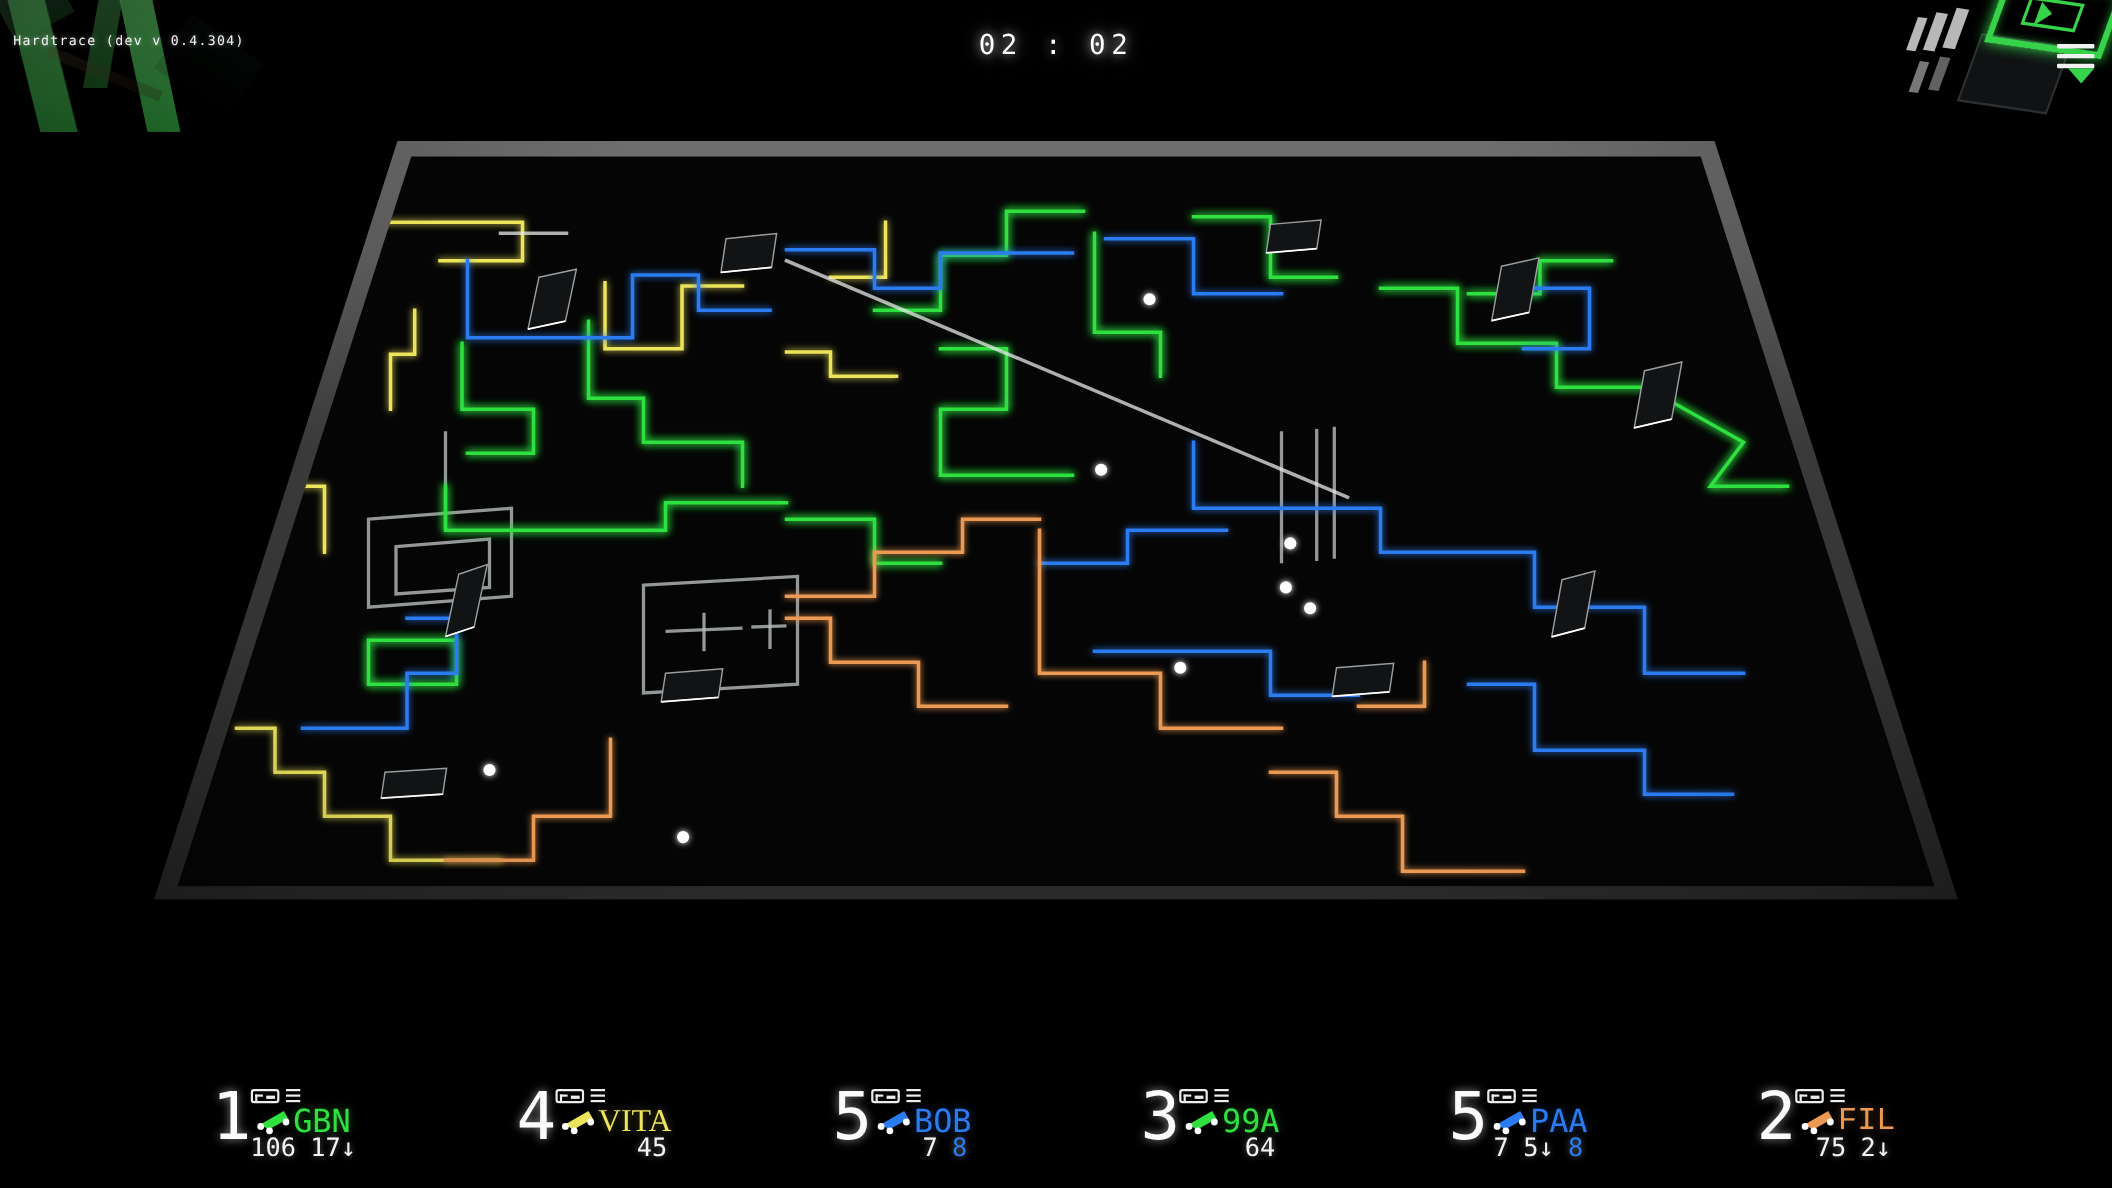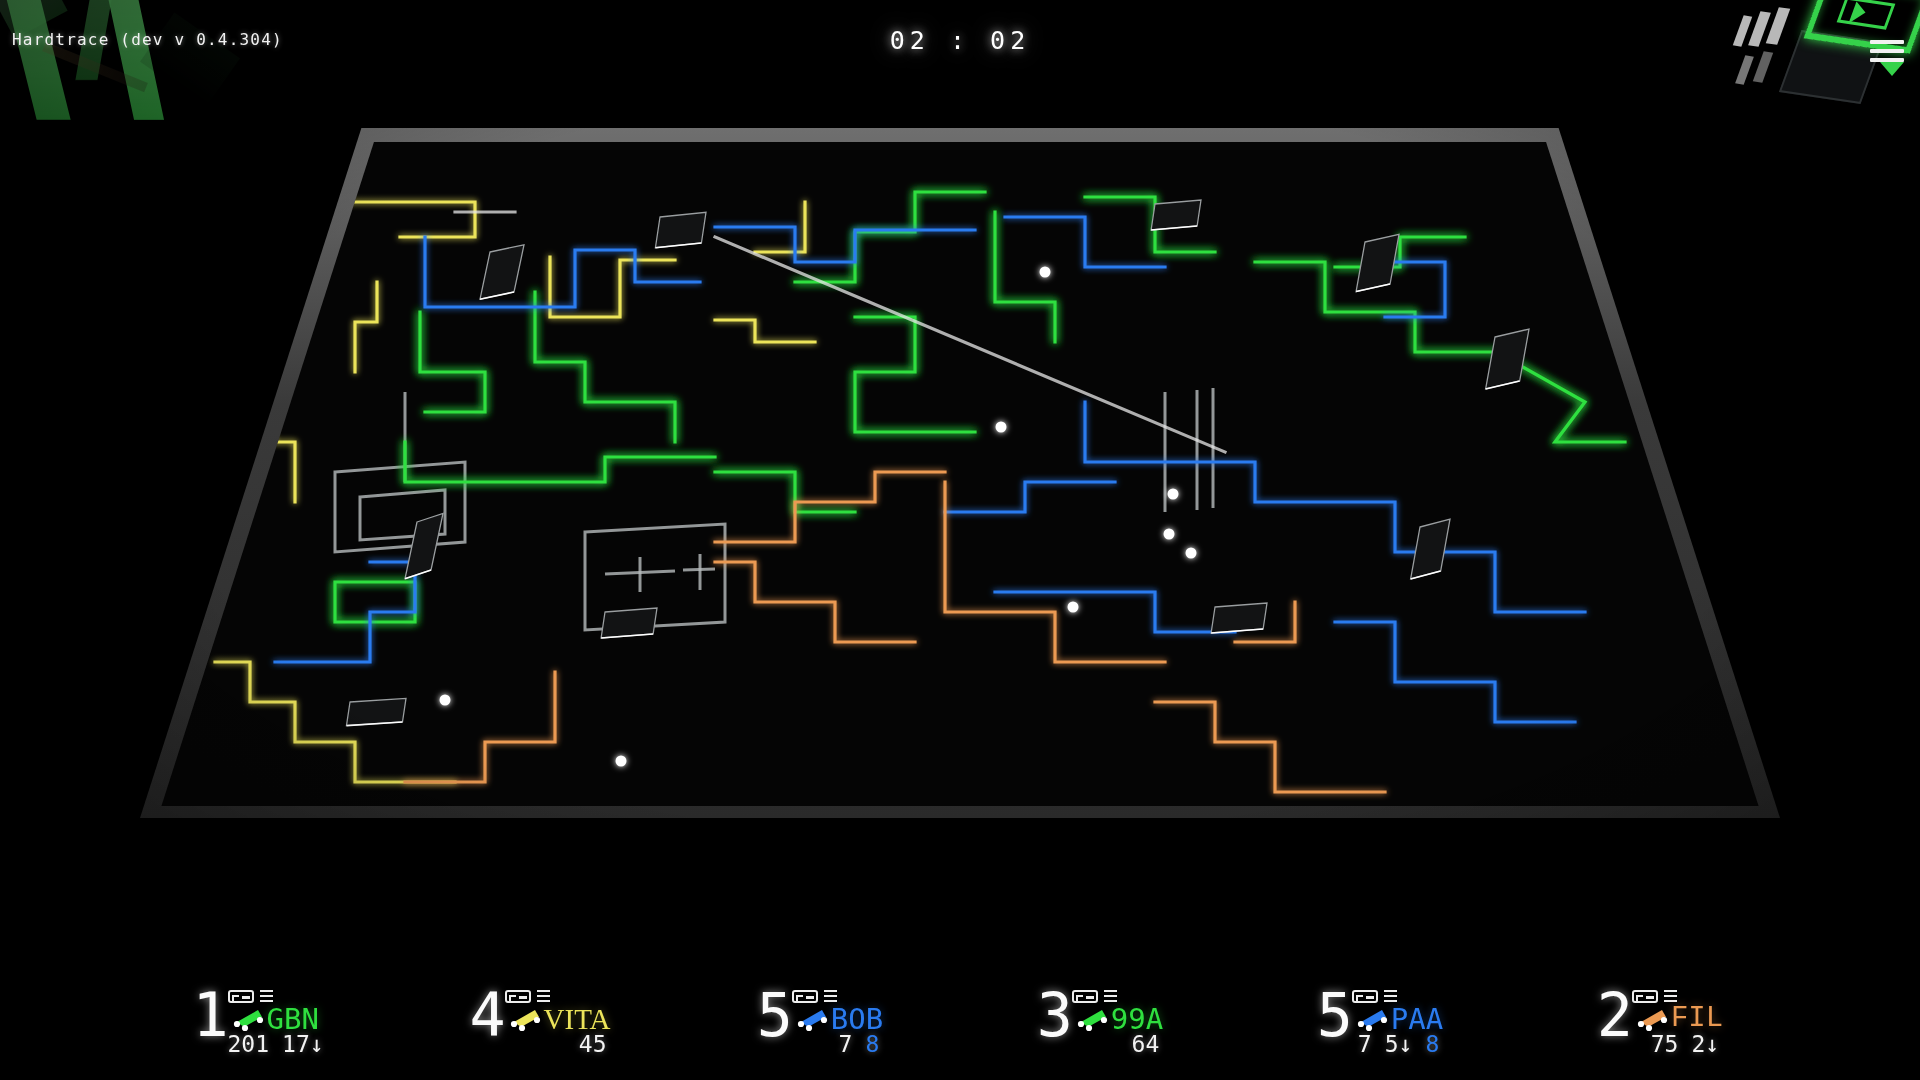--- a/index.html
+++ b/index.html
@@ -17,21 +17,21 @@
   .shard.s3 { left:116px; top:-50px; width:30px; height:170px; transform:skewX(12deg); opacity:.9; }
   .shard.s4 { left:-10px; top:-60px; width:60px; height:90px; transform:rotate(-28deg); opacity:.35;
               background:linear-gradient(180deg,#caffd0,#3fae4d); }
   .shard.s5 { left:40px; top:62px; width:110px; height:10px; transform:rotate(22deg); opacity:.25;
               background:linear-gradient(90deg,#8a6a40,#2a2015); }
   .shard.s6 { left:150px; top:30px; width:80px; height:60px; transform:rotate(35deg); opacity:.12;
               background:linear-gradient(180deg,#1f4f26,#000); }
 
   #title {
     position:absolute; left:12px; top:30px; z-index:6;
-    color:#f2f2f2; font-size:16px; letter-spacing:1.2px;
+    color:#f2f2f2; font-size:12px; letter-spacing:1.2px;
     text-shadow:0 0 5px rgba(255,255,255,.45);
     font-family:"DejaVu Sans Mono", monospace;
     white-space:nowrap;
   }
 
   
   #timer {
     position:absolute; left:50%; top:26px; transform:translateX(-50%); z-index:6;
     color:#fff; font-size:25px; letter-spacing:5px;
     text-shadow:0 0 10px rgba(255,255,255,.75), 0 0 22px rgba(255,255,255,.35);
@@ -341,21 +341,21 @@
         <div class="pmid">
           <svg class="ship" viewBox="0 0 40 26">
             <path d="M 9 16 L 30 4 L 34 11 L 16 21 Z" fill="#2fe03f"></path>
             <circle cx="9" cy="18" r="3.1" fill="#ffffff"></circle>
             <circle cx="17" cy="22" r="3.1" fill="#ffffff"></circle>
             <circle cx="32" cy="14" r="3.1" fill="#ffffff"></circle>
           </svg>
           <span class="pname" style="color: rgb(47, 224, 63); text-shadow: rgba(47, 224, 63, 0.4) 0px 0px 8px;">GBN</span>
         </div>
         <div class="pstats">
-          <span class="stat-accent" style="color: rgb(243, 243, 243);">201</span>
+          <span class="stat-accent" style="color: rgb(243, 243, 243);">106</span>
           <span class="stat-accent" style="color: rgb(243, 243, 243);">17↓</span>
         </div>
       </div>
     </div>
     <div class="player">
       <div class="rank">4</div>
       <div class="pcol">
         <div class="ptop">
           <span class="pad-icon"></span>
           <span class="menu-icon">

